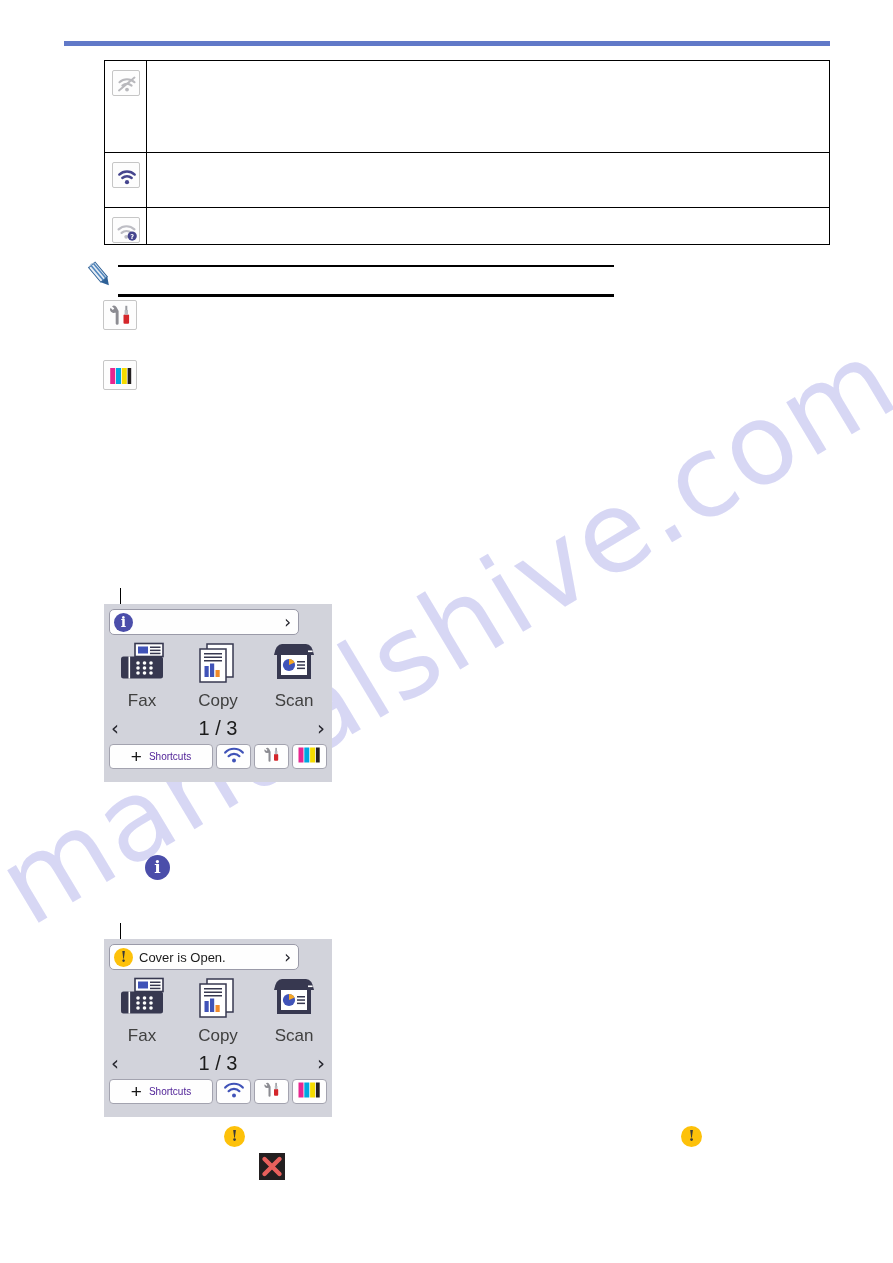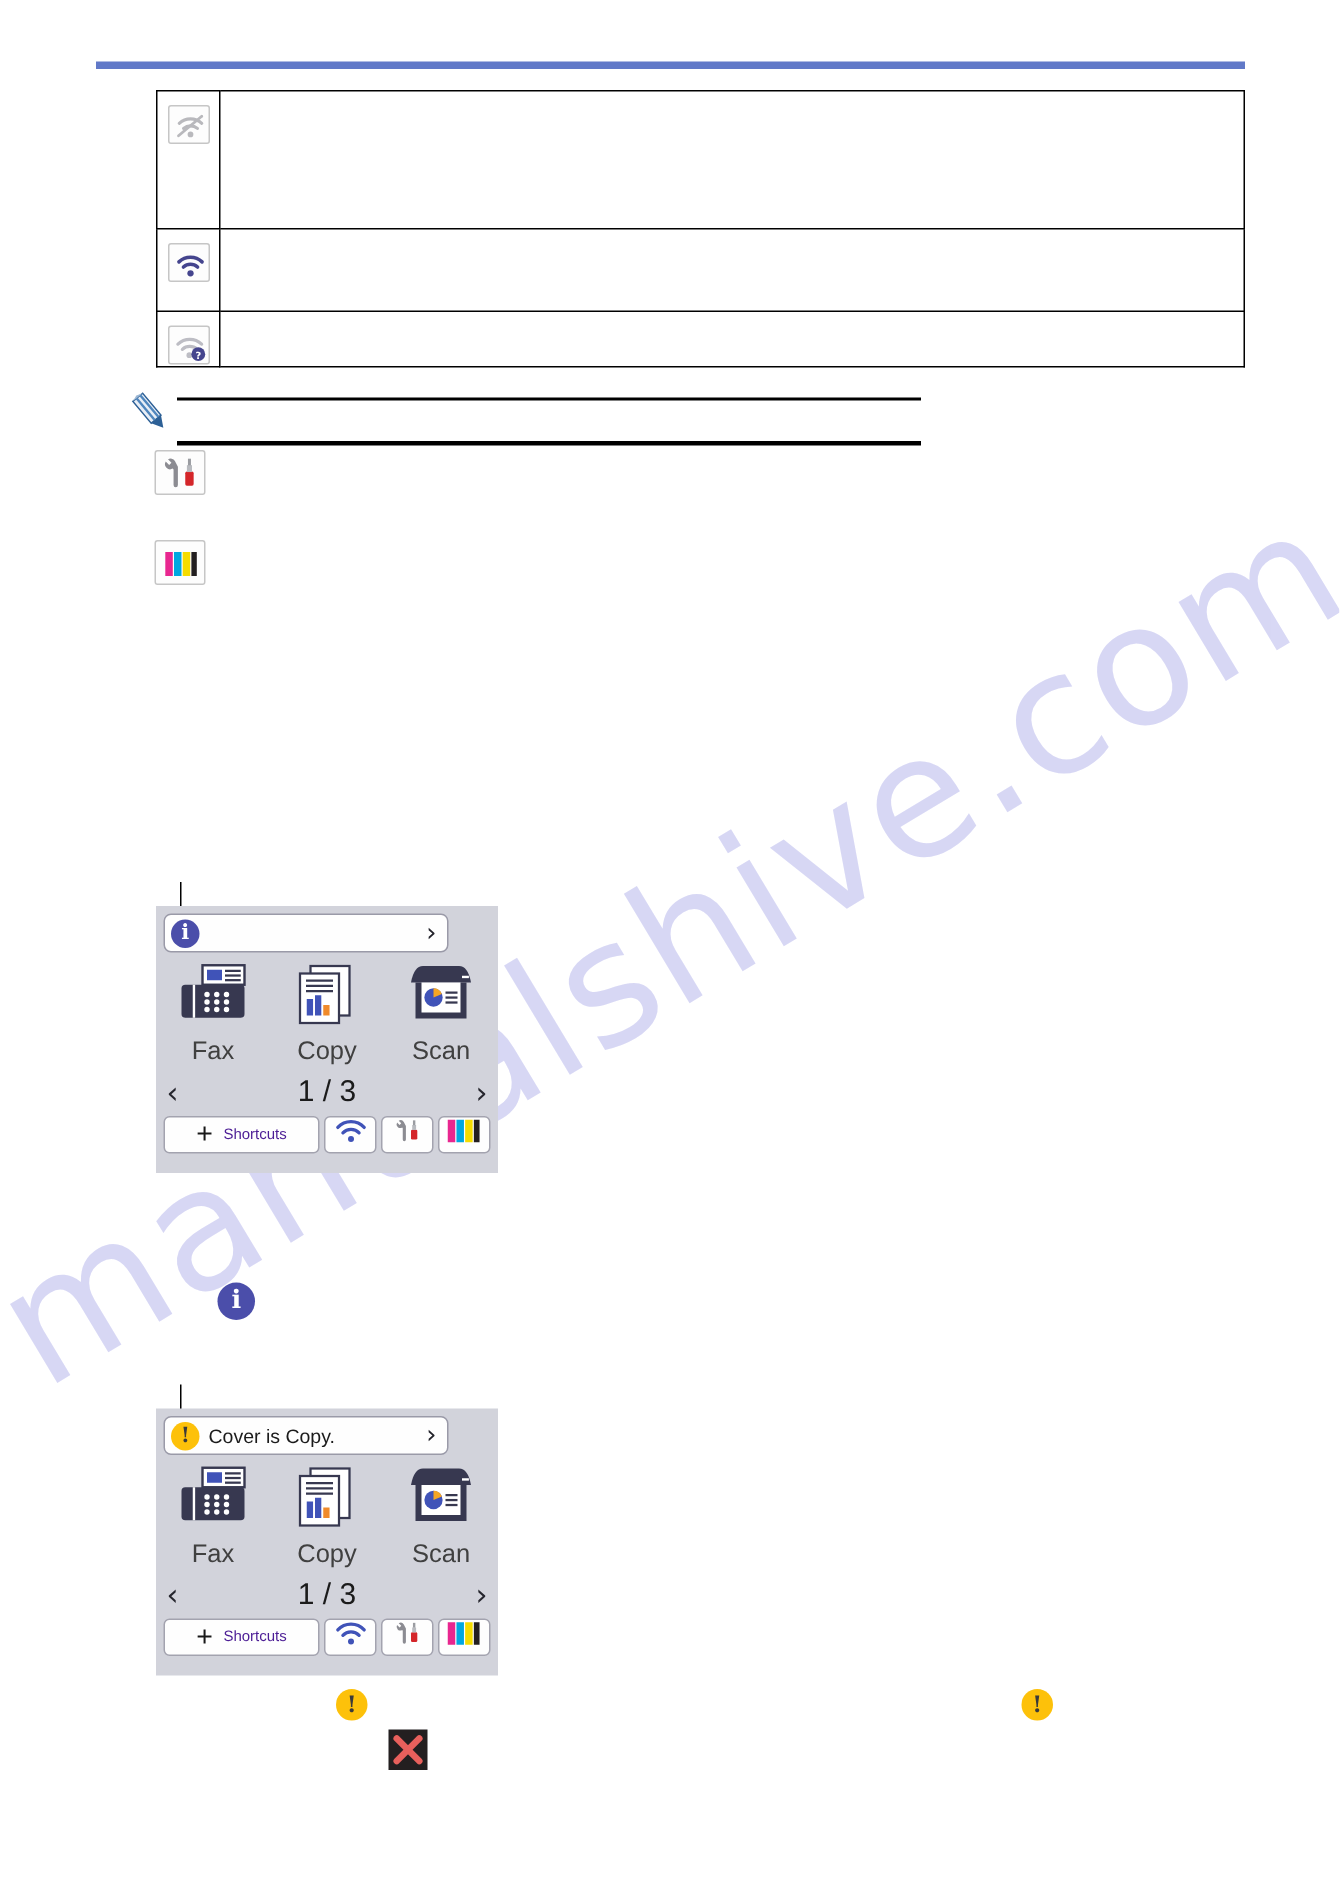--- a/index.html
+++ b/index.html
@@ -466,21 +466,21 @@
     </span>
   </div>
 
   <div class="callout-line callout-2"></div>
   <div class="lcd lcd-2">
 
     <div class="lcd-status">
       <span class="status-badge badge-warn">
         <span class="glyph">!</span>
       </span>
-      <span class="status-text">Cover is Copy.</span>
+      <span class="status-text">Cover is Open.</span>
       <span class="status-chevron">›</span>
     </div>
 
     <div class="lcd-apps">
       <div class="lcd-app">
         <span class="lcd-app-icon">
           <svg width="52" height="46" viewBox="0 0 52 46">
             <rect x="19" y="2.5" width="28" height="13" fill="#ffffff" stroke="#373850" stroke-width="1.6"></rect>
             <rect x="22" y="5.5" width="10" height="7" fill="#4053b8"></rect>
             <g fill="#373850">

